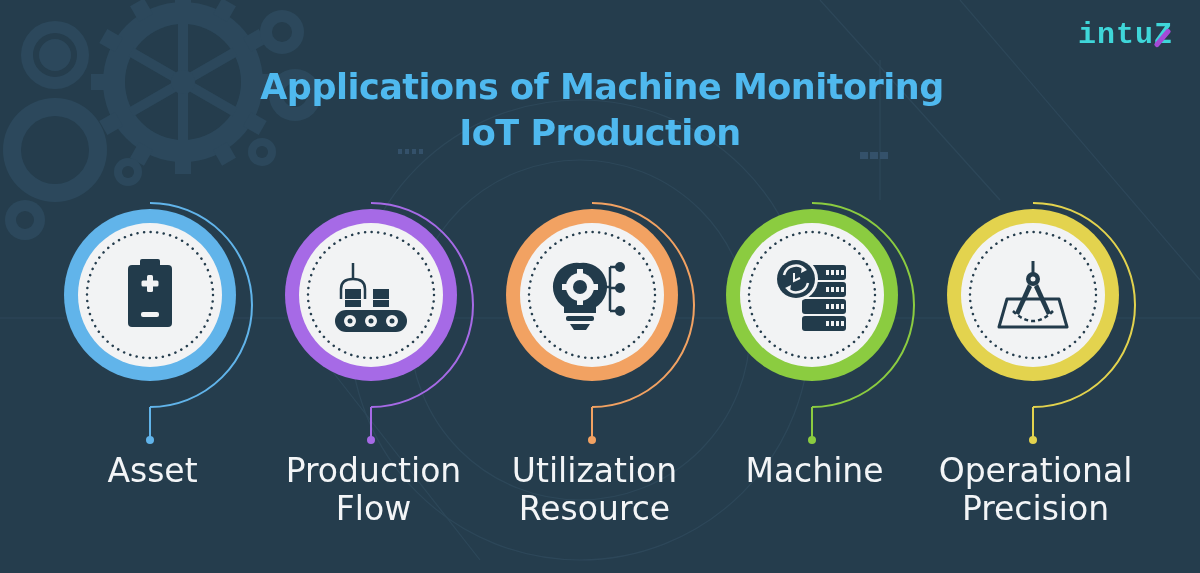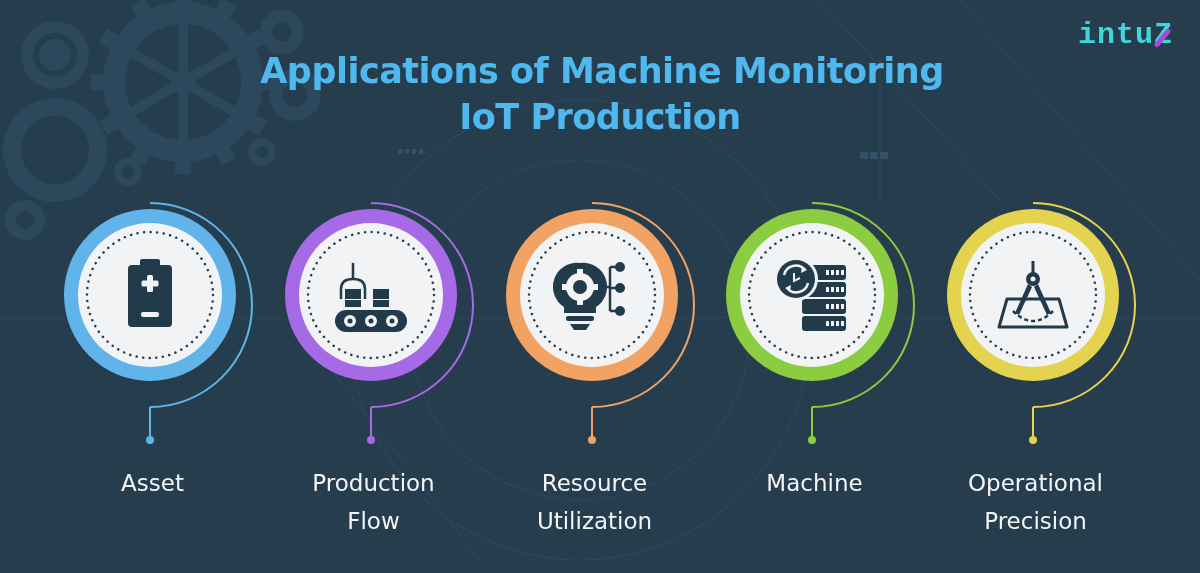--- a/index.html
+++ b/index.html
@@ -4,21 +4,21 @@
 <style>
   * { box-sizing: border-box; margin: 0; padding: 0; }
   html, body { width: 1200px; height: 573px; overflow: hidden; }
   body {
     background: #253d4d;
     font-family: "Liberation Sans", "DejaVu Sans", sans-serif;
     position: relative;
   }
   .bg { position: absolute; inset: 0; pointer-events: none; }
   .title {
-    position: absolute; left: 0; width: 1200px; top: 48px;
+    position: absolute; left: 0; width: 1200px; top: 64px;
     text-align: center; color: #4fb9ef;
     font-family: "DejaVu Sans", "Liberation Sans", sans-serif;
     font-weight: bold; font-size: 35px; line-height: 46px;
     letter-spacing: -0.5px;
   }
   .title .l1 { display:block; padding-left: 4px; }
   .logo {
     position: absolute; left: 1078px; top: 18px;
     font-family: Liberation Mono, monospace;
     font-weight: bold; font-size: 30px; color: #3fd6d9; letter-spacing: 1px;
@@ -28,21 +28,21 @@
     content: ""; position: absolute; left: 6px; top: 9px; width: 5px; height: 22px;
     background: #a44ad6; transform: rotate(40deg); border-radius: 2px;
   }
   .item { position: absolute; top: 190px; width: 220px; height: 340px; }
   .item svg.ring { position: absolute; left: 0; top: 0; }
   .icon { position: absolute; left: 57px; top: 62px; width: 80px; height: 80px; }
   .label {
     position: absolute; left: -10px; width: 215px; top: 262px;
     text-align: center; color: #f3f5f7;
     font-family: "DejaVu Sans", "Liberation Sans", sans-serif;
-    font-size: 23px; line-height: 38px; margin-top: 12px;
+    font-size: 33px; line-height: 38px;
   }
 </style>
 </head>
 <body>
 
 <svg class="bg" width="1200" height="573" viewBox="0 0 1200 573">
   <g fill="#2d4a5e" opacity="0.9">
 
     <g transform="translate(183,82)">
       <circle r="80" fill="#2d4a5e"></circle>
@@ -207,22 +207,22 @@
     <circle cx="28" cy="32" r="7" fill="#223b4b"></circle>
     <rect x="14" y="61" width="28" height="5" rx="2" fill="#223b4b"></rect>
     <path d="M 18 69 L 38 69 L 34 75 L 22 75 Z" fill="#223b4b"></path>
     <path d="M 46 32 L 58 32 M 58 12 L 58 56 M 58 12 L 66 12 M 58 56 L 66 56" stroke="#223b4b" stroke-width="2.5" fill="none"></path>
     <circle cx="68" cy="12" r="5" fill="#223b4b"></circle>
     <circle cx="68" cy="33" r="5" fill="#223b4b"></circle>
     <circle cx="68" cy="56" r="5" fill="#223b4b"></circle>
     <line x1="58" y1="33" x2="64" y2="33" stroke="#223b4b" stroke-width="2.5"></line>
   </svg>
   <div class="label">
+    <div>Utilization</div>
     <div>Resource</div>
-    <div>Utilization</div>
   </div>
 </div>
 
 <div class="item" style="left:717px;">
   <svg class="ring" width="220" height="340" viewBox="0 0 220 340">
     <path d="M 95 13 A 102 102 0 0 1 95 217" fill="none" stroke="#8bcc40" stroke-width="2"></path>
     <line x1="95" y1="217" x2="95" y2="248" stroke="#8bcc40" stroke-width="2"></line>
     <circle cx="95" cy="250" r="4" fill="#8bcc40"></circle>
     <circle cx="95" cy="105" r="86" fill="#8bcc40"></circle>
     <circle cx="95" cy="105" r="72" fill="#f2f3f4"></circle>

